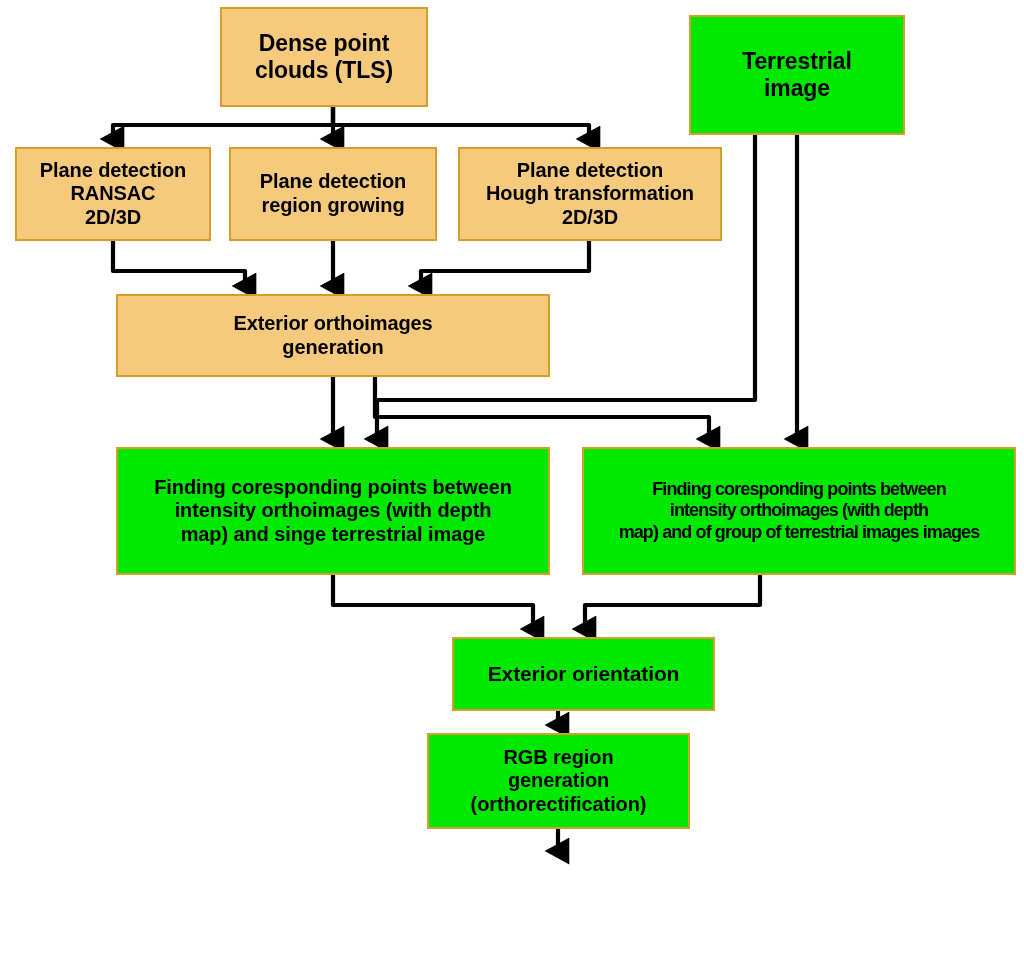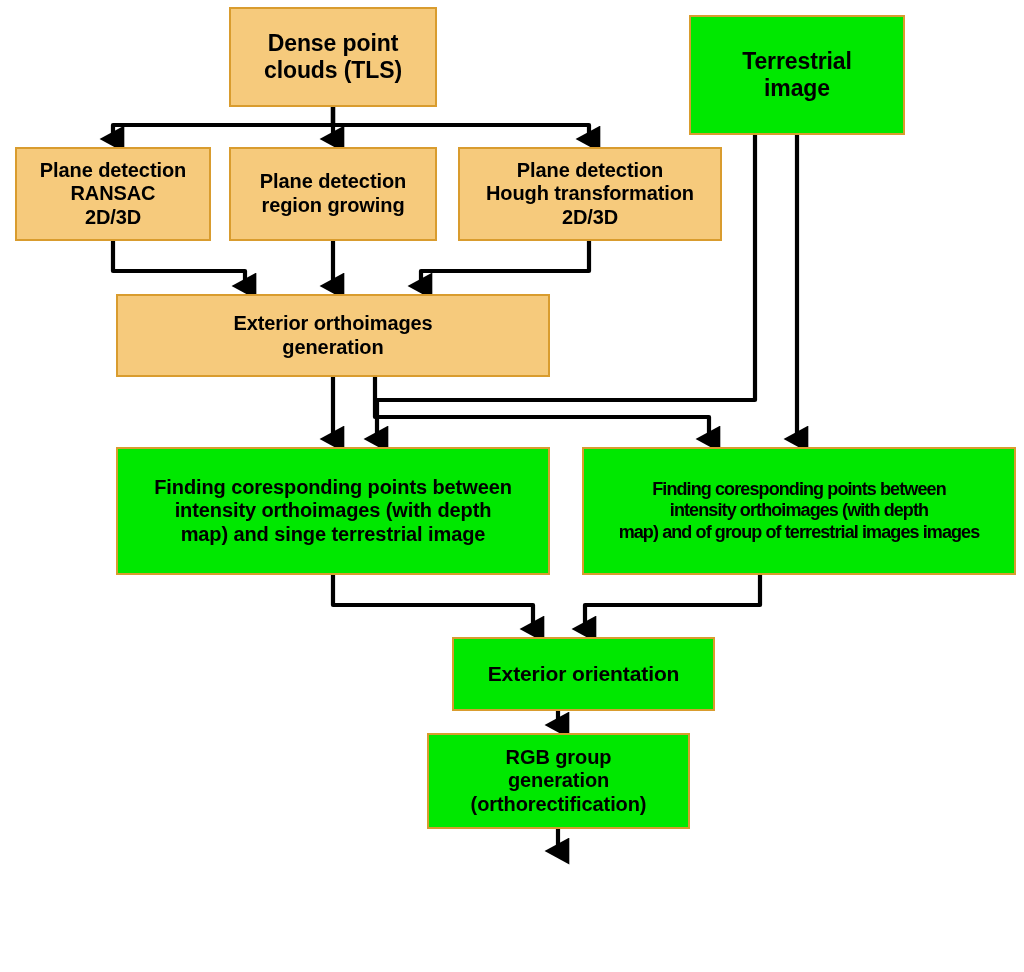--- a/index.html
+++ b/index.html
@@ -85,21 +85,21 @@
       <path d="M 797 107 L 797 439"></path>
 
       <path d="M 333 575 L 333 605 L 533 605 L 533 629"></path>
       <path d="M 760 575 L 760 605 L 585 605 L 585 629"></path>
 
       <path d="M 558 711 L 558 725"></path>
       <path d="M 558 829 L 558 851"></path>
     </g>
   </svg>
 
-  <div class="node orange f24" style="left:229px; top:7px; width:208px; height:100px;">Dense point
+  <div class="node orange f24" style="left:220px; top:7px; width:208px; height:100px;">Dense point
 clouds (TLS)</div>
 
   <div class="node green f24" style="left:689px; top:15px; width:216px; height:120px;">Terrestrial
 image</div>
 
   <div class="node orange f20" style="left:15px; top:147px; width:196px; height:94px;">Plane detection
 RANSAC
 2D/3D</div>
 
   <div class="node orange f20" style="left:229px; top:147px; width:208px; height:94px;">Plane detection
@@ -115,18 +115,18 @@
   <div class="node green f20" style="left:116px; top:447px; width:434px; height:128px;">Finding coresponding points between
 intensity orthoimages (with depth
 map) and singe terrestrial image</div>
 
   <div class="node green f18 narrow" style="left:582px; top:447px; width:434px; height:128px;">Finding coresponding points between
 intensity orthoimages (with depth
 map) and of group of terrestrial images images</div>
 
   <div class="node green f21" style="left:427px; top:637px; width:263px; height:74px;">Exterior orientation</div>
 
-  <div class="node green f20" style="left:427px; top:733px; width:263px; height:96px;">RGB group
+  <div class="node green f20" style="left:427px; top:733px; width:263px; height:96px;">RGB region
 generation
 (orthorectification)</div>
 
 
 </div>
 
 </body></html>

